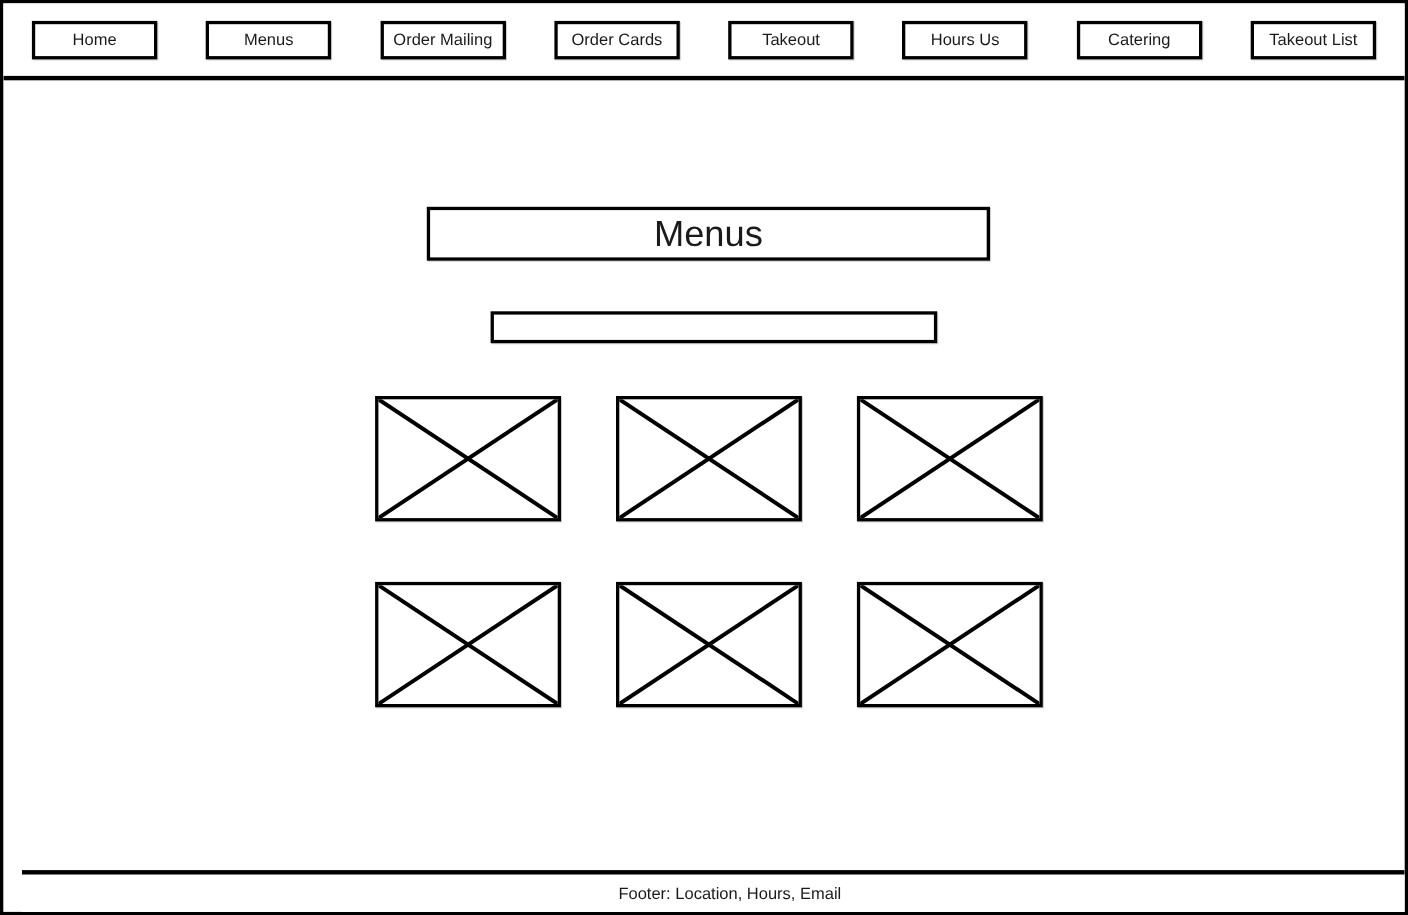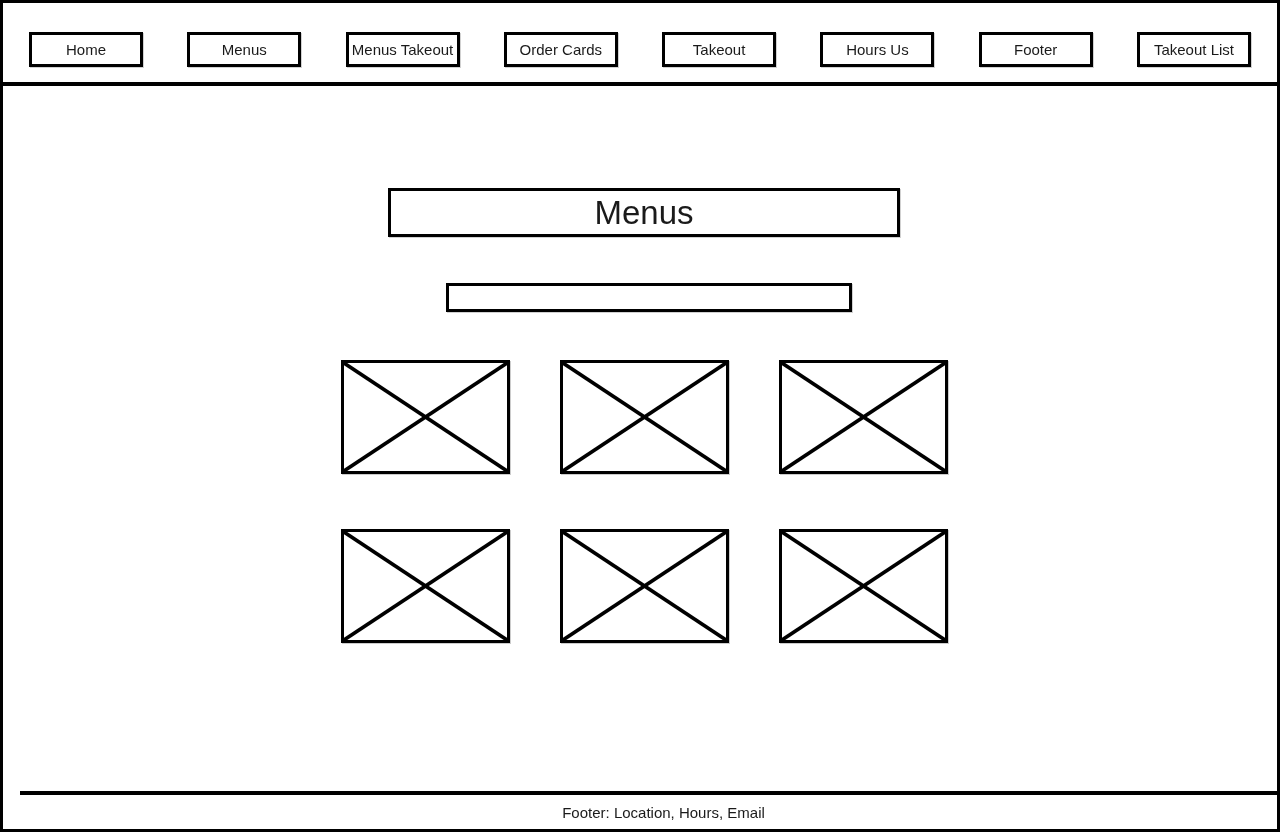--- a/index.html
+++ b/index.html
@@ -12,21 +12,21 @@
     position: relative;
     width: 1280px;
     height: 832px;
     background: #ffffff;
     border: 3px solid #000000;
     overflow: hidden;
   }
   
   .navbar {
     position: absolute;
-    top: 13px; left: 0; right: 0;
+    top: 0; left: 0; right: 0;
     height: 70px;
     border-bottom: 4px solid #000000;
     background: #ffffff;
     display: flex;
     align-items: center;
     justify-content: space-between;
     padding: 0 26px;
   }
   .nav-btn {
     width: 114px;
@@ -118,25 +118,25 @@
   }
 </style>
 </head>
 <body>
 
 <div class="page">
 
   <div class="navbar">
     <div class="nav-btn">Home</div>
     <div class="nav-btn">Menus</div>
-    <div class="nav-btn">Menus Takeout</div>
+    <div class="nav-btn">Order Mailing</div>
     <div class="nav-btn">Order Cards</div>
     <div class="nav-btn">Takeout</div>
     <div class="nav-btn">Hours Us</div>
-    <div class="nav-btn">Footer</div>
+    <div class="nav-btn">Catering</div>
     <div class="nav-btn">Takeout List</div>
   </div>
 
   <div class="title-box">Menus</div>
 
   <div class="subtitle-input"></div>
 
   <div class="image-grid">
     <div class="img-placeholder">
       <svg viewBox="0 0 100 100" preserveAspectRatio="none">

